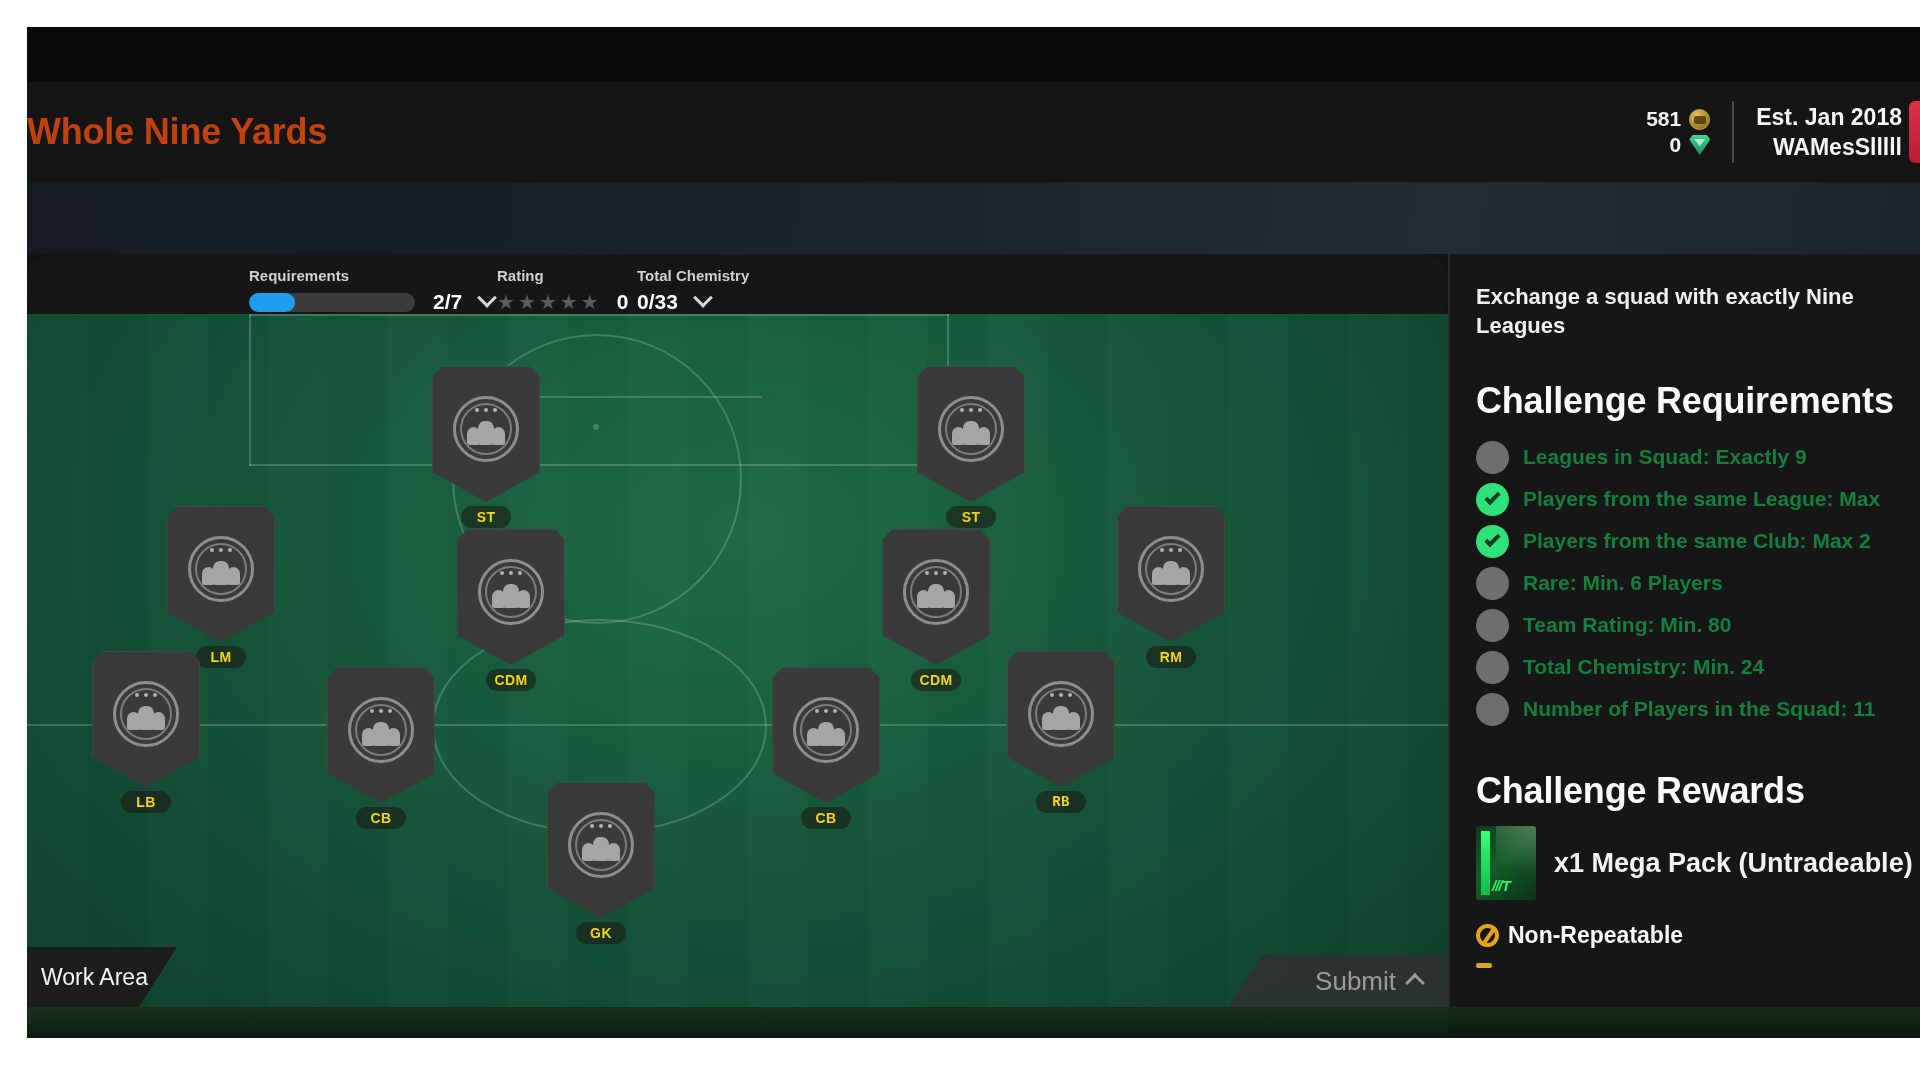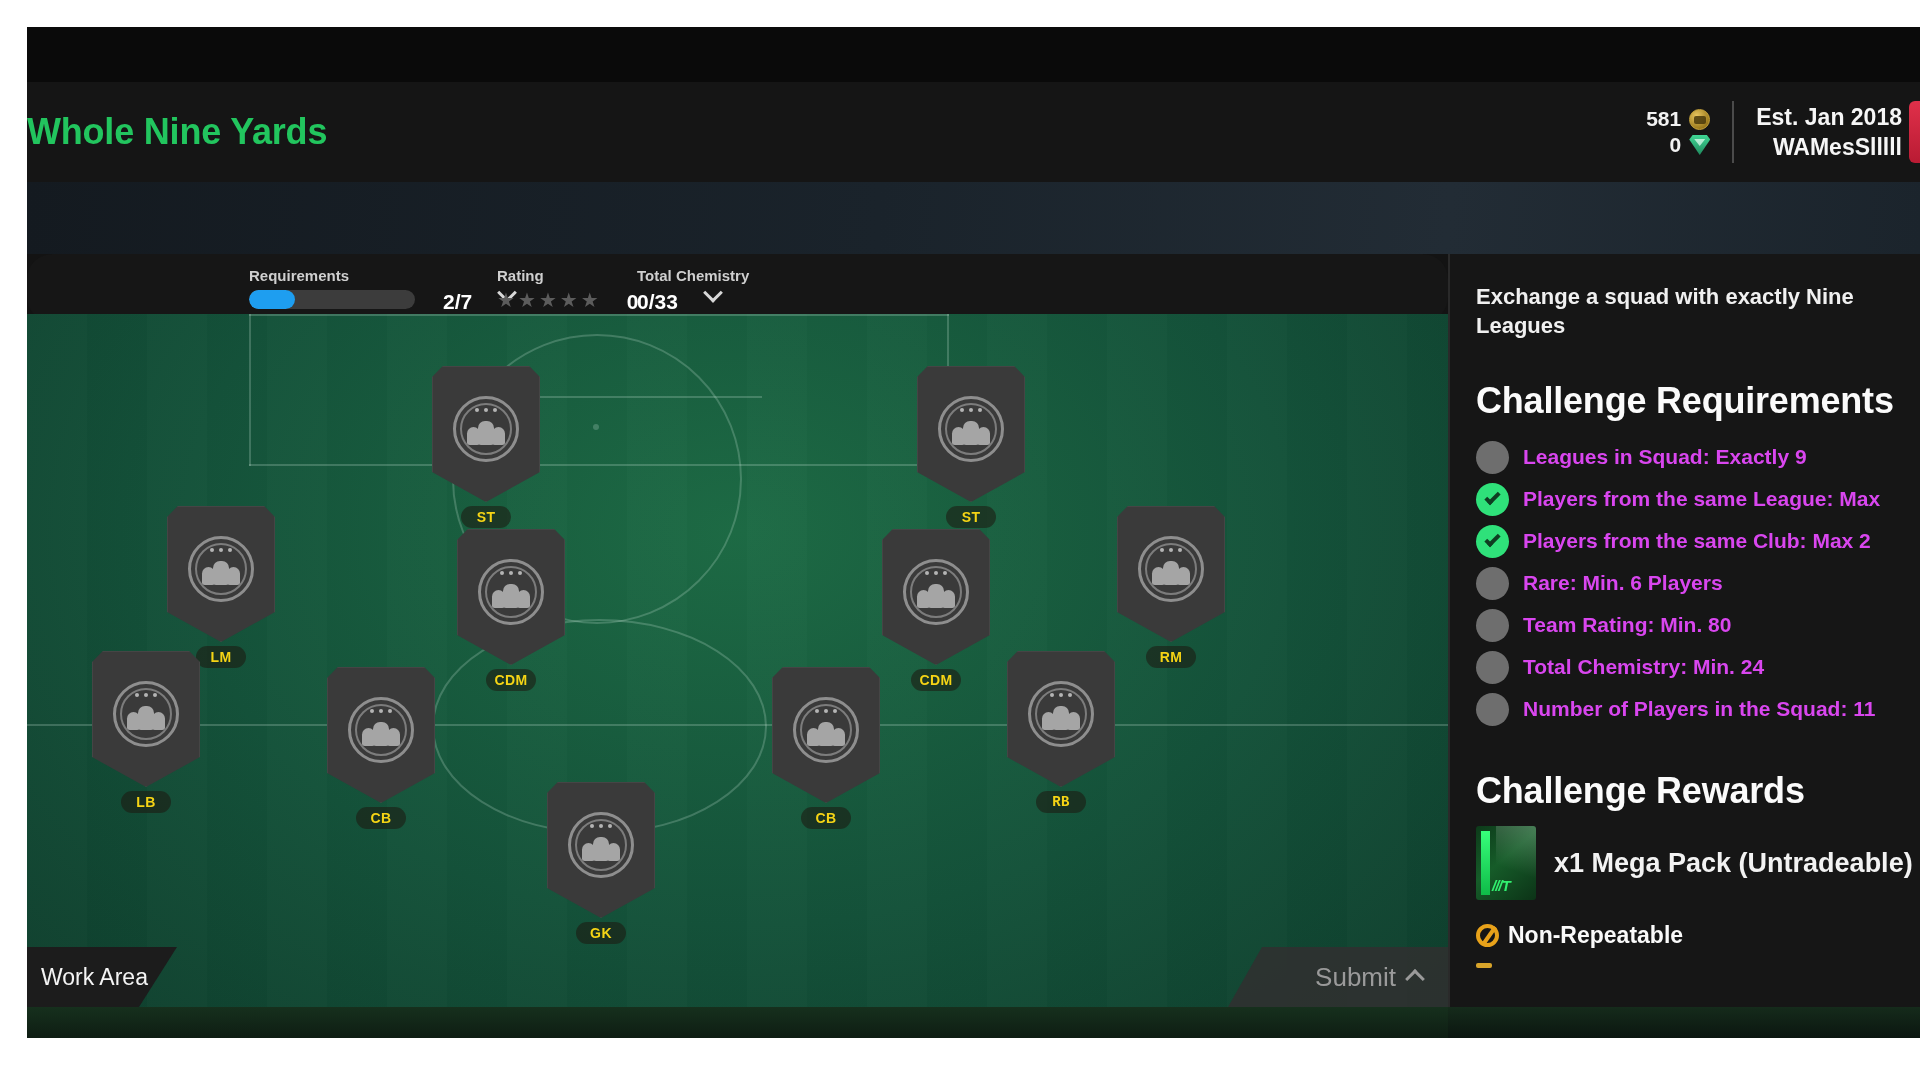--- a/index.html
+++ b/index.html
@@ -27,21 +27,21 @@
   
   .header {
     position: absolute; left: 0; top: 55px;
     width: 100%; height: 100px;
     background: #151515;
     display: flex; align-items: center;
   }
   .header-title {
     position: absolute; left: 0px; top: 50%;
     transform: translateY(-50%);
-    font-size: 36px; font-weight: 700; color: #22c55e;
+    font-size: 36px; font-weight: 700; color: #c2410c;
     letter-spacing: -0.2px;
     white-space: nowrap;
   }
   .header-right {
     position: absolute; right: 18px; top: 50%;
     transform: translateY(-50%);
     display: flex; align-items: center; gap: 0px; text-align: center;
   }
   .currency-block {
     display: flex; flex-direction: column; align-items: flex-end;
@@ -109,21 +109,21 @@
     position: absolute; left: 0; top: 0;
     width: 100%; height: 68px;
     background: #161616;
     display: flex; align-items: flex-end; border-radius: 25px;
   }
   .stat-group { position: absolute; }
   .stat-label {
     font-size: 15px; font-weight: 700; color: #cfcfcf;
     margin-bottom: 6px; white-space: nowrap;
   }
-  .stat-row { display: flex; gap: 28px; }
+  .stat-row { display: flex; align-items: center; gap: 18px; }
   .progress-track {
     width: 166px; height: 19px; border-radius: 10px;
     background: #3c3c3c; overflow: hidden;
   }
   .progress-fill {
     height: 100%; border-radius: 10px;
     background: #1e9ef0;
   }
   .stat-value {
     font-size: 21px; font-weight: 700; color: #ffffff; white-space: nowrap;
@@ -205,21 +205,21 @@
     clip-path: polygon(0 0, 150px 0, 112px 100%, 0 100%);
     display: flex; align-items: center;
   }
   .workarea-label {
     padding-left: 14px; font-size: 23px; color: #f4f4f4; font-weight: 400;
     white-space: nowrap;
   }
   
   .submit-btn {
     position: absolute; right: 0; bottom: 31px;
-    width: 220px; height: 60px;
+    width: 220px; height: 52px;
     background: rgba(48,48,48,0.88);
     clip-path: polygon(34px 0, 100% 0, 100% 100%, 0 100%);
     display: flex; align-items: center; justify-content: flex-end;
     gap: 12px; padding-right: 26px;
   }
   .submit-label { font-size: 26px; color: #9a9a9a; }
   .chev-up {
     display: inline-block; width: 14px; height: 14px;
     border-left: 3px solid #9a9a9a; border-top: 3px solid #9a9a9a;
     transform: rotate(45deg); margin-bottom: -3px;
@@ -259,21 +259,21 @@
     background: #6e6e6e; flex: 0 0 33px;
     display: flex; align-items: center; justify-content: center;
   }
   .req-dot.done { background: #2fe17a; }
   .req-check {
     display: block; width: 15px; height: 8px;
     border-left: 4px solid #0f3d22; border-bottom: 4px solid #0f3d22;
     transform: rotate(-45deg); margin-top: -4px;
   }
   .req-text {
-    font-size: 21px; font-weight: 700; color: #d946ef; white-space: nowrap;
+    font-size: 21px; font-weight: 700; color: #15803d; white-space: nowrap;
   }
   .reward-row {
     display: flex; align-items: center; gap: 18px; margin-top: 8px;
   }
   .pack-icon {
     width: 60px; height: 74px; position: relative;
     background: linear-gradient(140deg, #0d3a1a 0%, #165c29 45%, #0c3317 100%);
     border-radius: 3px; overflow: hidden;
   }
   .pack-spine {

